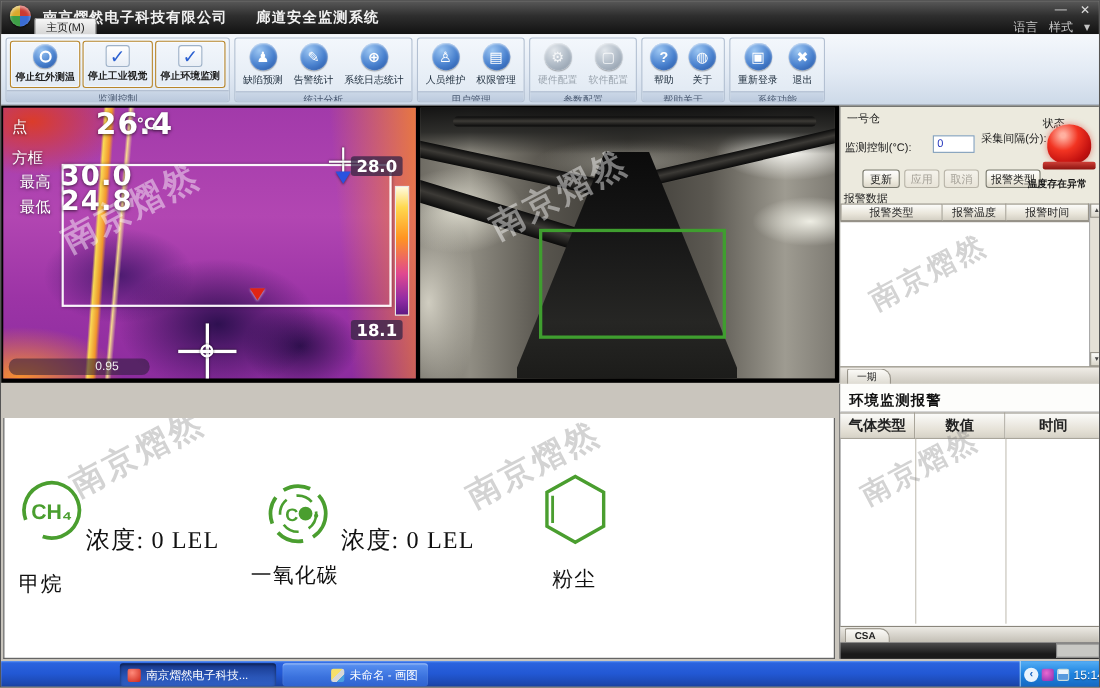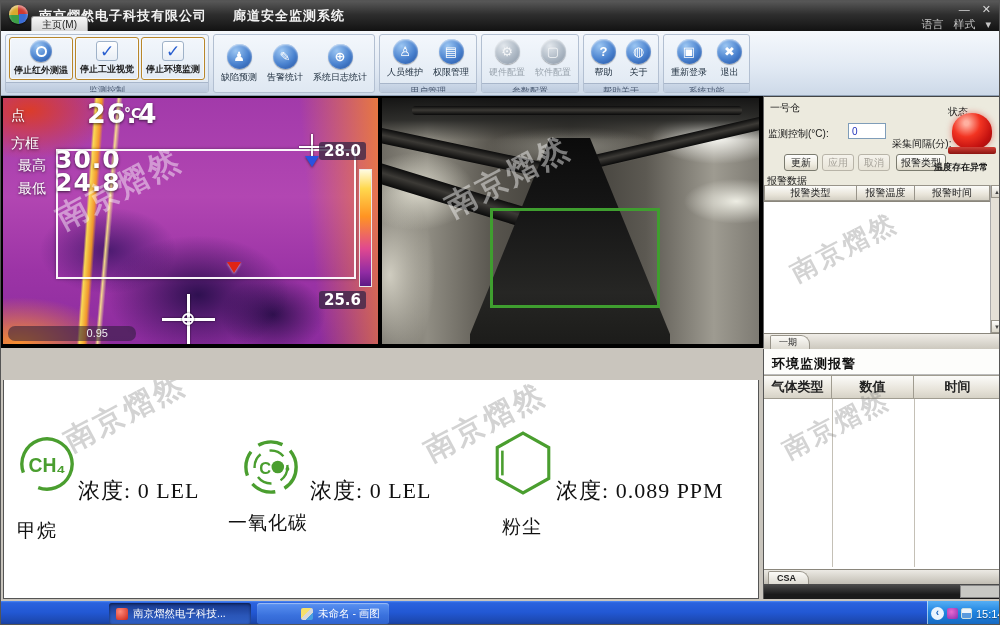--- a/index.html
+++ b/index.html
@@ -236,20 +236,21 @@
             </span>
           <span class="rlabel">告警统计</span>
         </div>
         <div class="rbtn">
           <span class="disc">
               <span>⊕</span>
             </span>
           <span class="rlabel">系统日志统计</span>
         </div>
       </div>
+      <div class="rglabel">统计分析</div>
     </div>
 
     <div class="rgroup">
       <div class="rbody">
         <div class="rbtn">
           <span class="disc">
               <span>♙</span>
             </span>
           <span class="rlabel">人员维护</span>
         </div>
@@ -338,41 +339,41 @@
     <span class="tt tbig" style="left:52px; top:0px;margin-left:32px;">26.4</span>
     <span class="tt tlbl" style="left:121px; top:7px; font-weight:bold;">°C</span>
     <span class="tt tlbl" style="left:8px; top:37px;">方框</span>
     <span class="tt tlbl" style="left:15px; top:59px;">最高</span>
     <span class="tt tbig" style="left:52px; top:47px; font-size:25px;">30.0</span>
     <span class="tt tlbl" style="left:15px; top:82px;">最低</span>
     <span class="tt tbig" style="left:52px; top:70px; font-size:25px;">24.8</span>
 
     <div class="cbar"></div>
     <span class="badge" style="left:316px; top:44px;">28.0</span>
-    <span class="badge" style="left:316px; top:193px;">25.6</span>
+    <span class="badge" style="left:316px; top:193px;">18.1</span>
     <div class="epill">0.95</div>
   </div>
 
   <div class="cctv">
     <div class="pipe" style="left:-15px; top:52px; width:235px; height:15px; transform:rotate(12deg);"></div>
     <div class="pipe" style="left:-10px; top:92px; width:190px; height:20px; transform:rotate(17deg);"></div>
     <div class="pipe" style="left:195px; top:38px; width:200px; height:13px; transform:rotate(-13deg);"></div>
     <div class="pipe" style="left:30px; top:8px; width:330px; height:9px;"></div>
     <div class="belt"></div>
     <span class="wm light" style="left:58px; top:58px;">南京熠然</span>
     <div class="gbox"></div>
   </div>
 
   <div class="rpanel">
     <span class="plabel" style="left:6px; top:4px;">一号仓</span>
     <span class="plabel" style="left:184px; top:8px;">状态</span>
 
     <span class="plabel" style="left:4px; top:30px;">监测控制(°C):</span>
     <input class="xpin" style="left: 84px; top: 26px; width: 38px;" value="0">
-    <span class="plabel" style="left:128px; top:40px;">采集间隔(分):</span>
+    <span class="plabel" style="left:128px; top:22px;">采集间隔(分):</span>
     <input class="xpin" style="left: 192px; top: 26px; width: 34px;" value="5">
 
     <button class="xpbtn" style="left:20px; top:57px; width:34px;">更新</button>
     <button class="xpbtn off" style="left:58px; top:57px; width:32px;">应用</button>
     <button class="xpbtn off" style="left:94px; top:57px; width:32px;">取消</button>
     <button class="xpbtn" style="left:132px; top:57px; width:50px;">报警类型</button>
 
     <div class="lampdome"></div>
     <div class="lampbase"></div>
     <span class="plabel" style="left:170px; top:64px; font-size:9px; font-weight:bold;">温度存在异常</span>
@@ -418,23 +419,20 @@
       </svg>
       <div class="reading serif" style="left:306px; top:96px;">
         <span>浓度:</span>&nbsp;<span>0 LEL</span>
       </div>
       <span class="gasname serif" style="left:224px; top:130px;">一氧化碳</span>
 
       <svg style="position:absolute; left:488px; top:50px;" width="62" height="66" viewBox="0 0 60 64">
         <polygon points="30,3 55,17 55,47 30,61 5,47 5,17" fill="none" stroke="#4a9e2f" stroke-width="3"></polygon>
         <line x1="10" y1="20" x2="10" y2="44" stroke="#4a9e2f" stroke-width="2.5"></line>
       </svg>
-      <div class="reading serif" style="left:552px; top:96px;">
-        <span>浓度:</span>&nbsp;<span>0.089 PPM</span>
-      </div>
       <span class="gasname serif" style="left:498px; top:134px;">粉尘</span>
     </div>
   </div>
 
   <div class="envr">
     <div class="envr-title serif">环境监测报警</div>
     <div class="envr-hd serif" style="left:0; width:68px; border-left:none;">气体类型</div>
     <div class="envr-hd serif" style="left:68px; width:82px;">数值</div>
     <div class="envr-hd serif" style="left:150px; width:88px;">时间</div>
     <div class="colline" style="left:68px;"></div>

